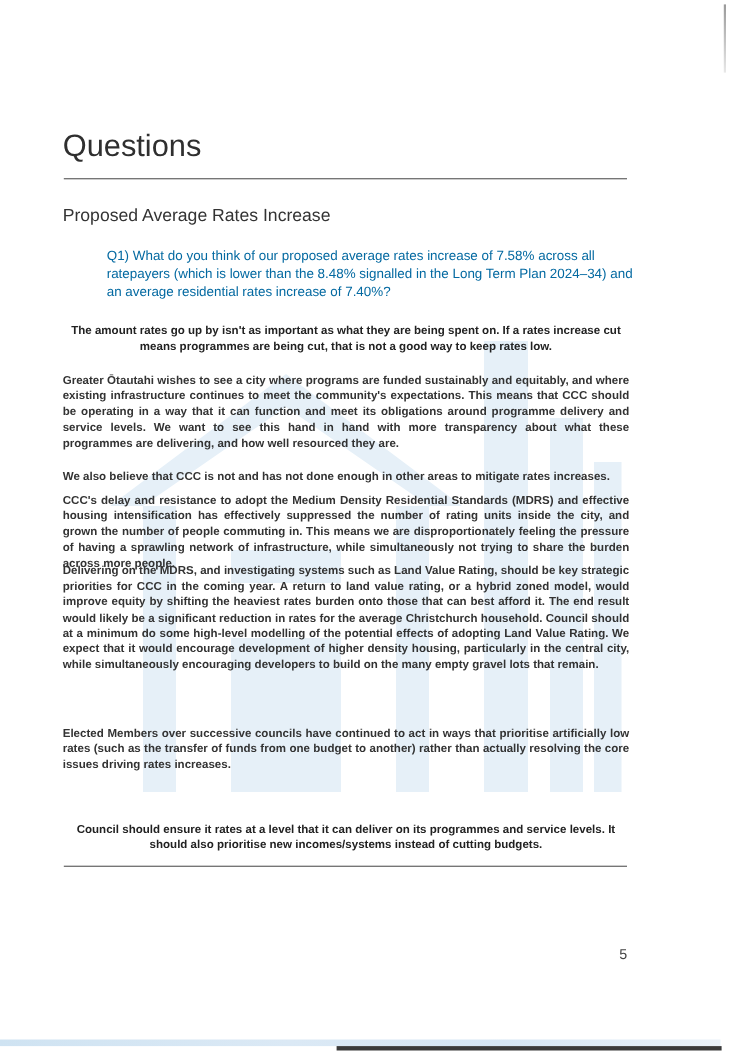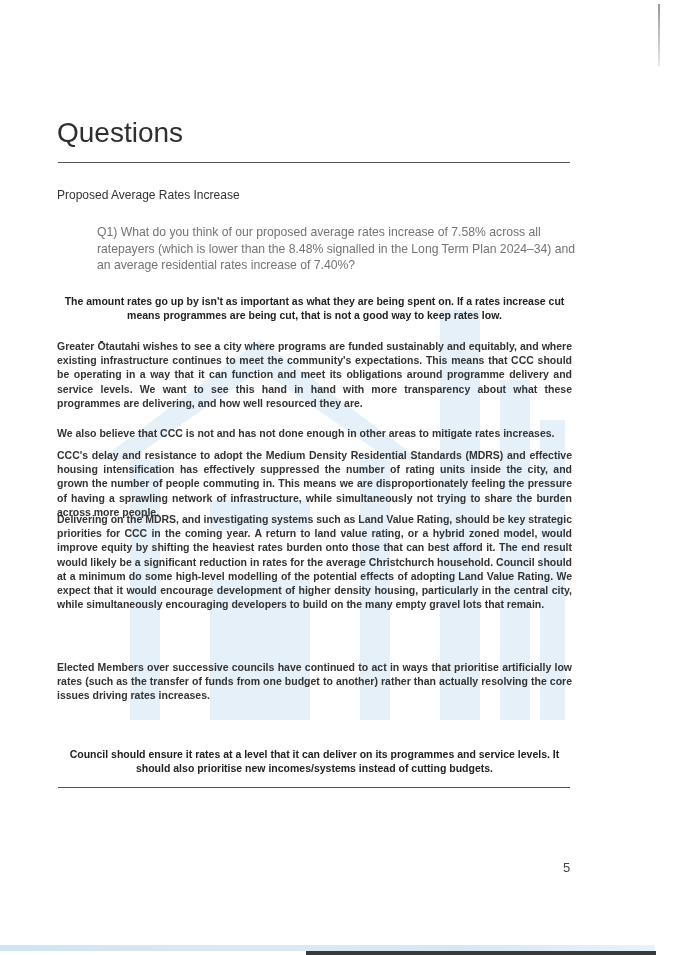--- a/index.html
+++ b/index.html
@@ -48,34 +48,34 @@
       height: 1px;
       background: #555;
       z-index: 1;
     }
     .rule.top { top: 162px; }
     .rule.bottom { top: 787px; }
     .section-title {
       position: absolute;
       left: 57px;
       top: 188px;
-      font-size: 12px;
+      font-size: 16px;
       color: #333;
       margin: 0;
       font-weight: normal;
       z-index: 1;
     }
     .question {
       position: absolute;
       left: 97px;
       top: 224px;
       width: 485px;
       font-size: 12.2px;
       line-height: 16.5px;
-      color: #737373;
+      color: #0369a1;
       z-index: 1;
     }
     .body-text {
       position: absolute;
       left: 57px;
       width: 515px;
       font-size: 10.5px;
       line-height: 14.2px;
       color: #333;
       text-align: justify;

